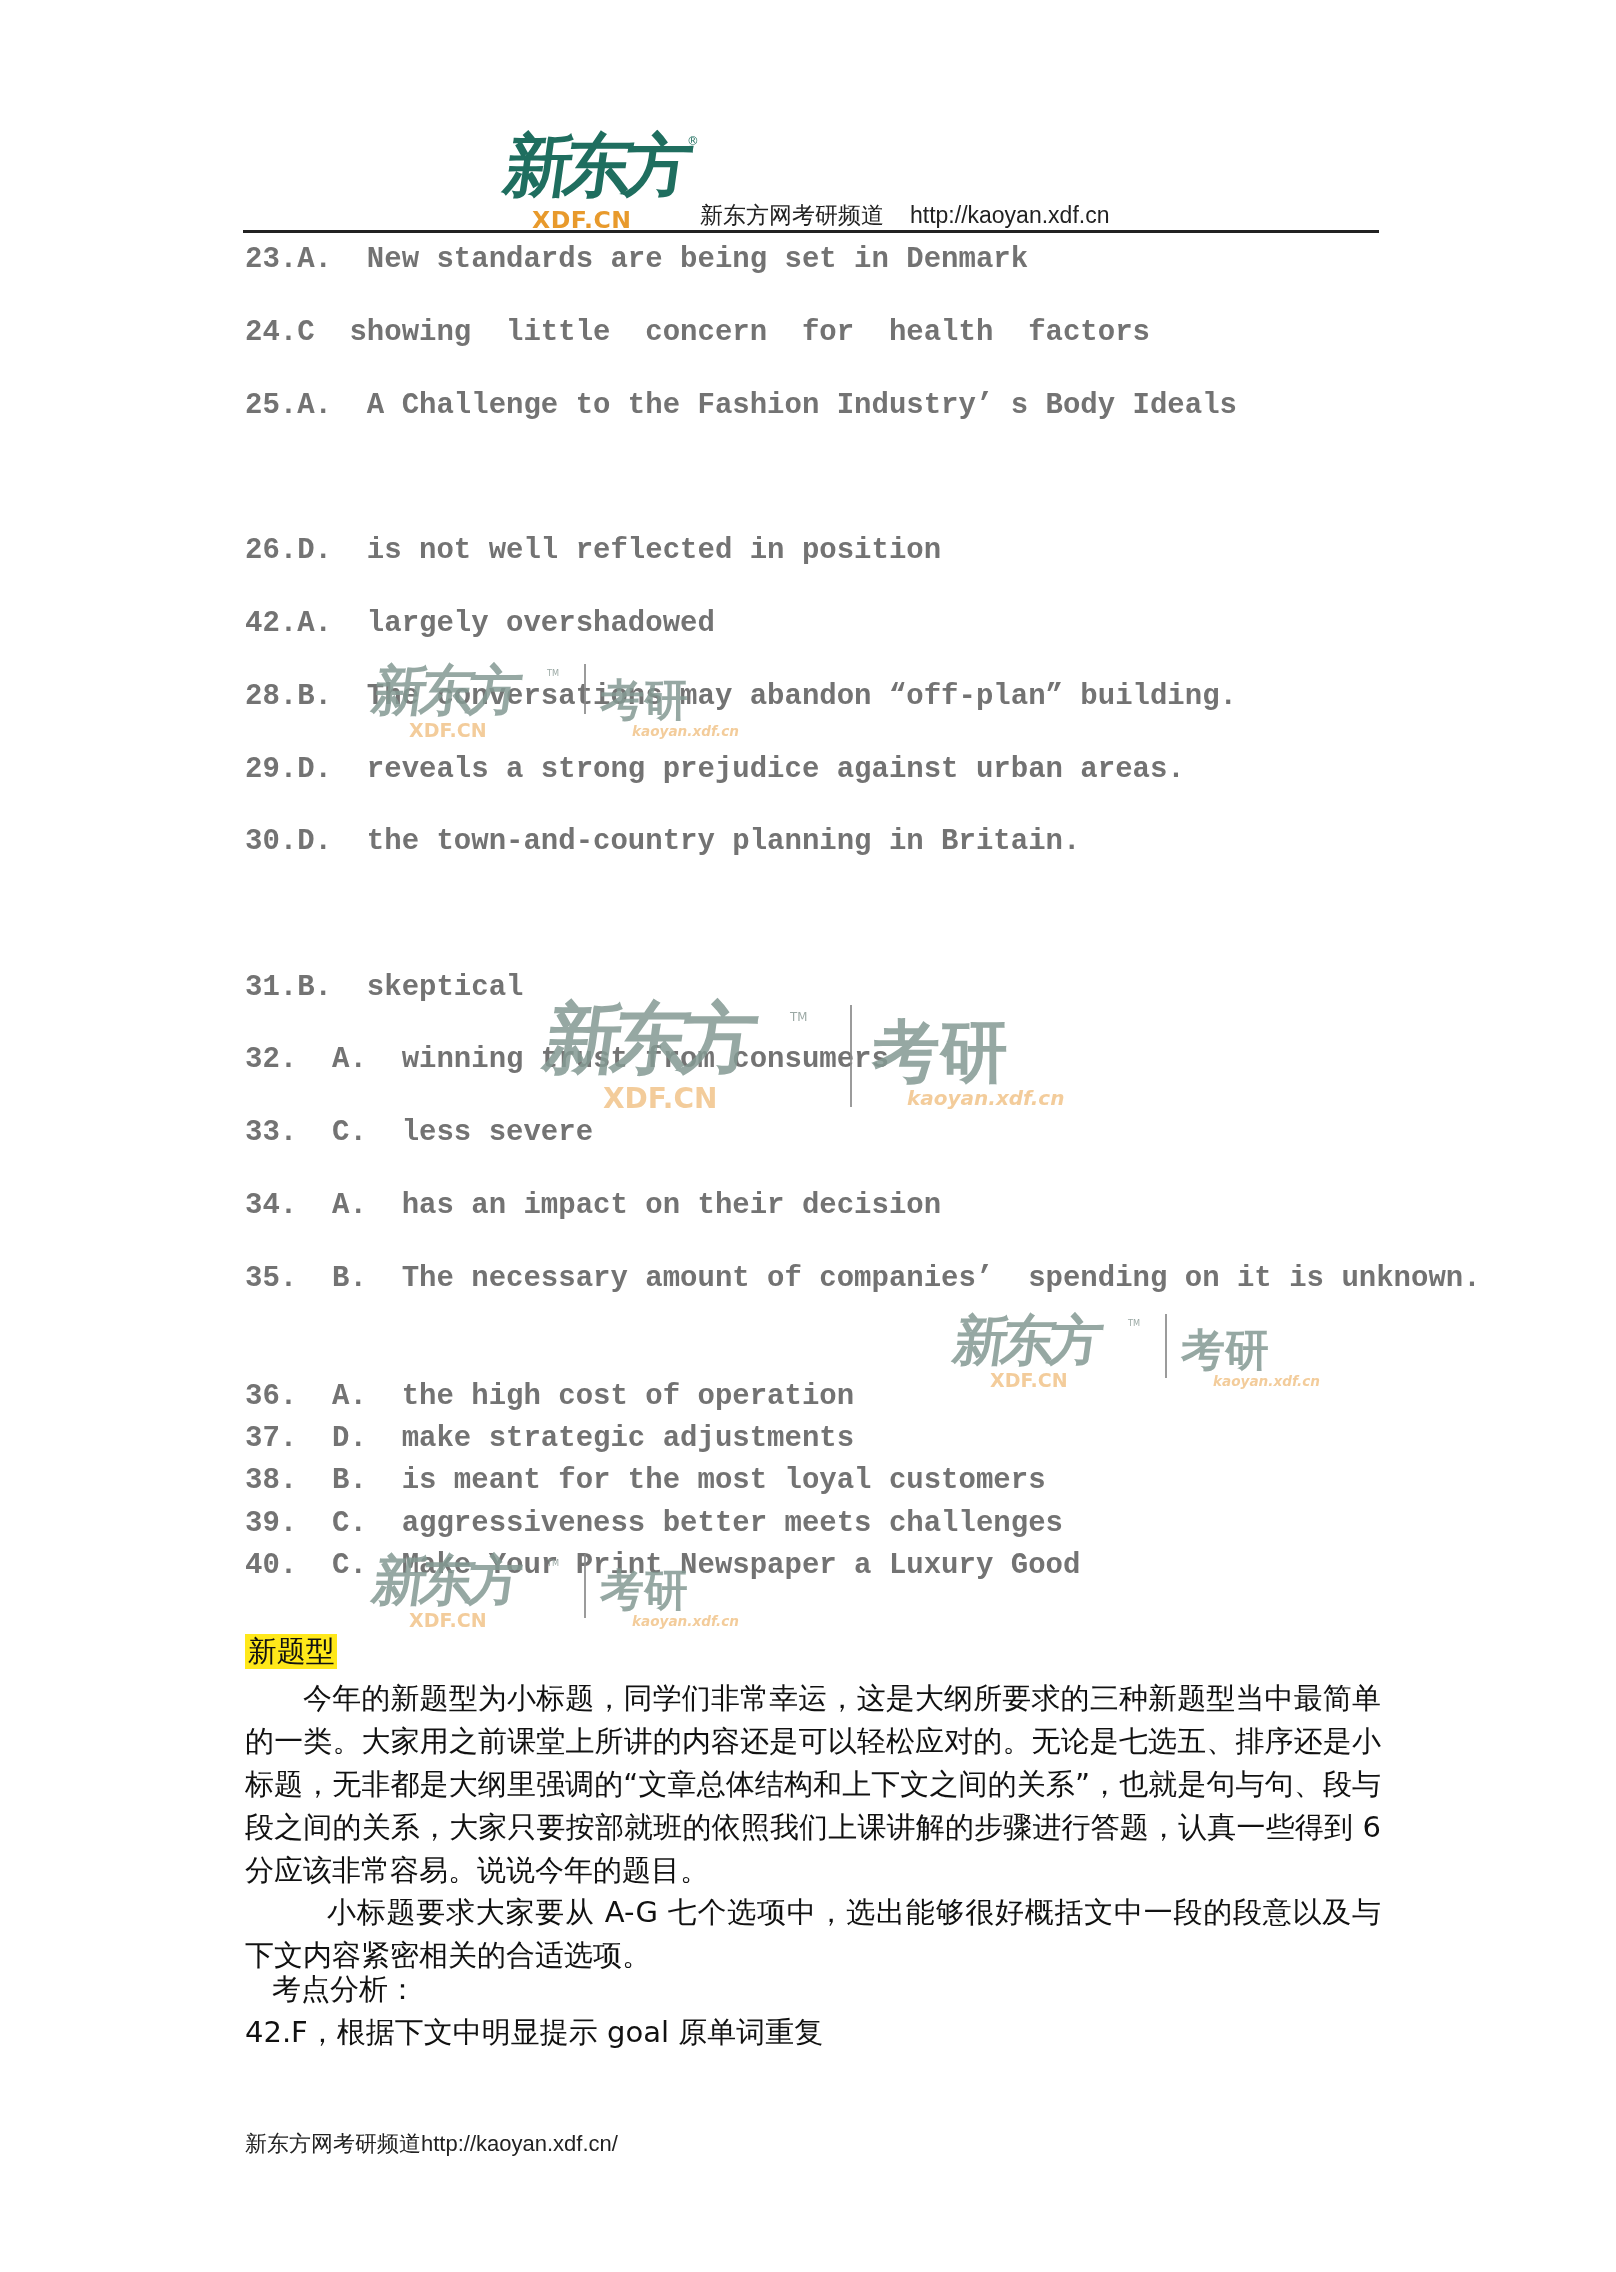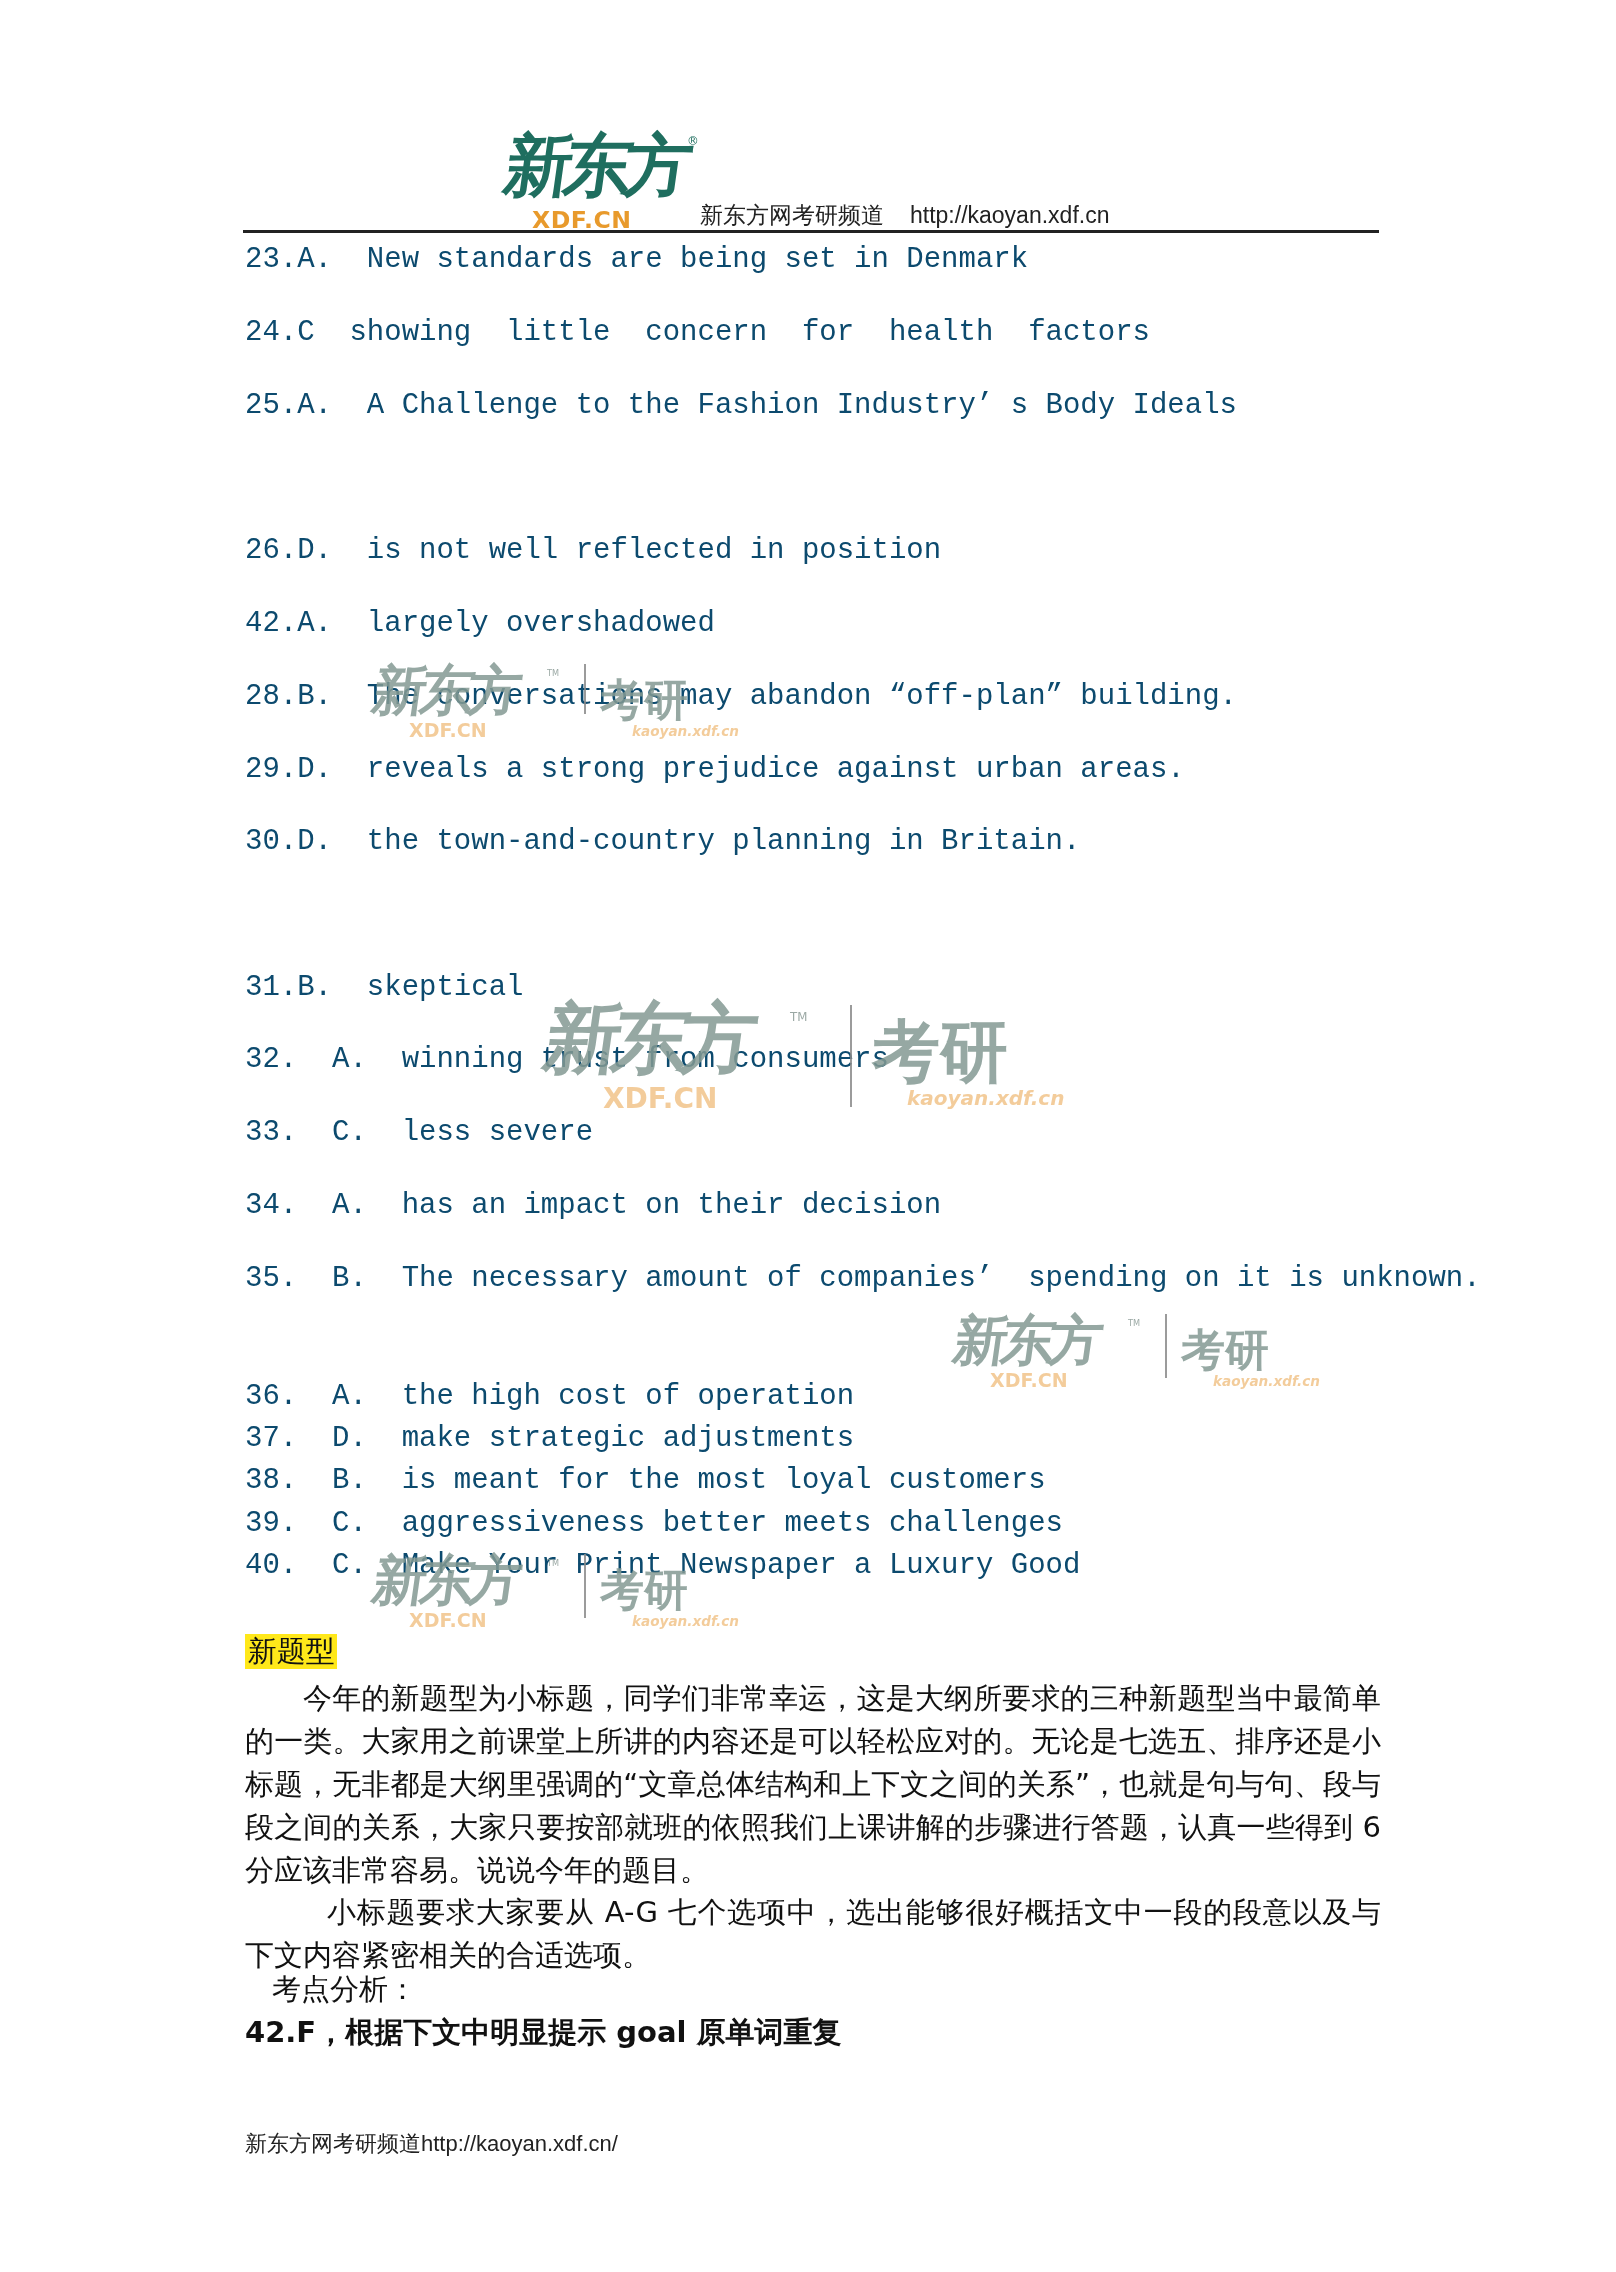--- a/index.html
+++ b/index.html
@@ -9,21 +9,21 @@
   
   .header-logo { position: absolute; left: 505px; top: 132px; width: 195px; height: 100px; }
   .logo-cn { position: absolute; left: 0; top: 0; font-family: "DejaVu Sans", sans-serif; font-weight: bold; font-size: 68px; letter-spacing: -8.2px; color: #1f6e5f; transform: skewX(-8deg); line-height: 1; }
   .logo-en { position: absolute; left: 27px; top: 74px; font-family: "DejaVu Sans", sans-serif; font-weight: bold; font-size: 23.6px; color: #e89a2c; letter-spacing: 0.5px; }
   .logo-reg { position: absolute; left: 182px; top: 1.8px; font-family: "DejaVu Sans", sans-serif; font-size: 11.8px; color: #1f6e5f; }
   .header-site { position: absolute; left: 700px; top: 200px; font-family: "DejaVu Sans", sans-serif; font-size: 23px; color: #222; white-space: nowrap; }
   .header-site .url { margin-left: 26px; font-family: "Liberation Sans", sans-serif; }
   .header-rule { position: absolute; left: 243px; top: 230px; width: 1136px; height: 2.7px; background: #222; }
 
   
-  .line { position: absolute; left: 245px; font-family: "Liberation Mono", monospace; font-size: 29px; white-space: pre; color: #0c4a6e; line-height: 1; }
+  .line { position: absolute; left: 245px; font-family: "Liberation Mono", monospace; font-size: 29px; white-space: pre; color: #737373; line-height: 1; font-weight: bold; }
 
   
   .wm { position: absolute; pointer-events: none; opacity: 0.85; }
   .wm .cn { position: absolute; left: 0; top: 0; font-family: "DejaVu Sans", sans-serif; font-weight: bold; color: #849a93; transform: skewX(-8deg); letter-spacing: -0.12em; line-height: 1; white-space: nowrap; }
   .wm .tm { position: absolute; font-family: "DejaVu Sans", sans-serif; color: #8a9a95; }
   .wm .en { position: absolute; font-family: "DejaVu Sans", sans-serif; font-weight: bold; color: #f1c48a; white-space: nowrap; }
   .wm .bar { position: absolute; width: 1.8px; background: #8a8a8a; }
   .wm .ky { position: absolute; font-family: "DejaVu Sans", sans-serif; font-weight: bold; color: #849a93; line-height: 1; white-space: nowrap; }
   .wm .kurl { position: absolute; font-family: "DejaVu Sans", sans-serif; font-weight: bold; font-style: italic; color: #f1c48a; white-space: nowrap; margin-left: 32px; }
 
@@ -105,20 +105,20 @@
     <div class="bar" style="left:211px; top:0; height:64px;"></div>
     <div class="ky" style="left:227px; top:13.6px; font-size:44px;">考研</div>
     <div class="kurl" style="left:227px; top:59px; font-size:13.6px;">kaoyan.xdf.cn</div>
   </div>
 
   <div class="section-title">新题型</div>
 
   <div class="cn-para" style="top:1677px; text-indent:58px;">今年的新题型为小标题，同学们非常幸运，这是大纲所要求的三种新题型当中最简单的一类。大家用之前课堂上所讲的内容还是可以轻松应对的。无论是七选五、排序还是小标题，无非都是大纲里强调的“文章总体结构和上下文之间的关系”，也就是句与句、段与段之间的关系，大家只要按部就班的依照我们上课讲解的步骤进行答题，认真一些得到 6 分应该非常容易。说说今年的题目。</div>
   <div class="cn-para" style="top:1891px; text-indent:82px;">小标题要求大家要从 A-G 七个选项中，选出能够很好概括文中一段的段意以及与下文内容紧密相关的合适选项。</div>
   <div class="cn-line" style="top:1975px;margin-left:27px;">考点分析：</div>
-  <div class="cn-line" style="top:2018px;font-weight:bold;">42.F，根据下文中明显提示 goal 原单词重复</div>
+  <div class="cn-line" style="top:2018px;">42.F，根据下文中明显提示 goal 原单词重复</div>
 
   <div class="footer">
     <span>新东方网考研频道</span><span class="url">http://kaoyan.xdf.cn/</span>
   </div>
 
 </div>
 
 
 </body></html>

